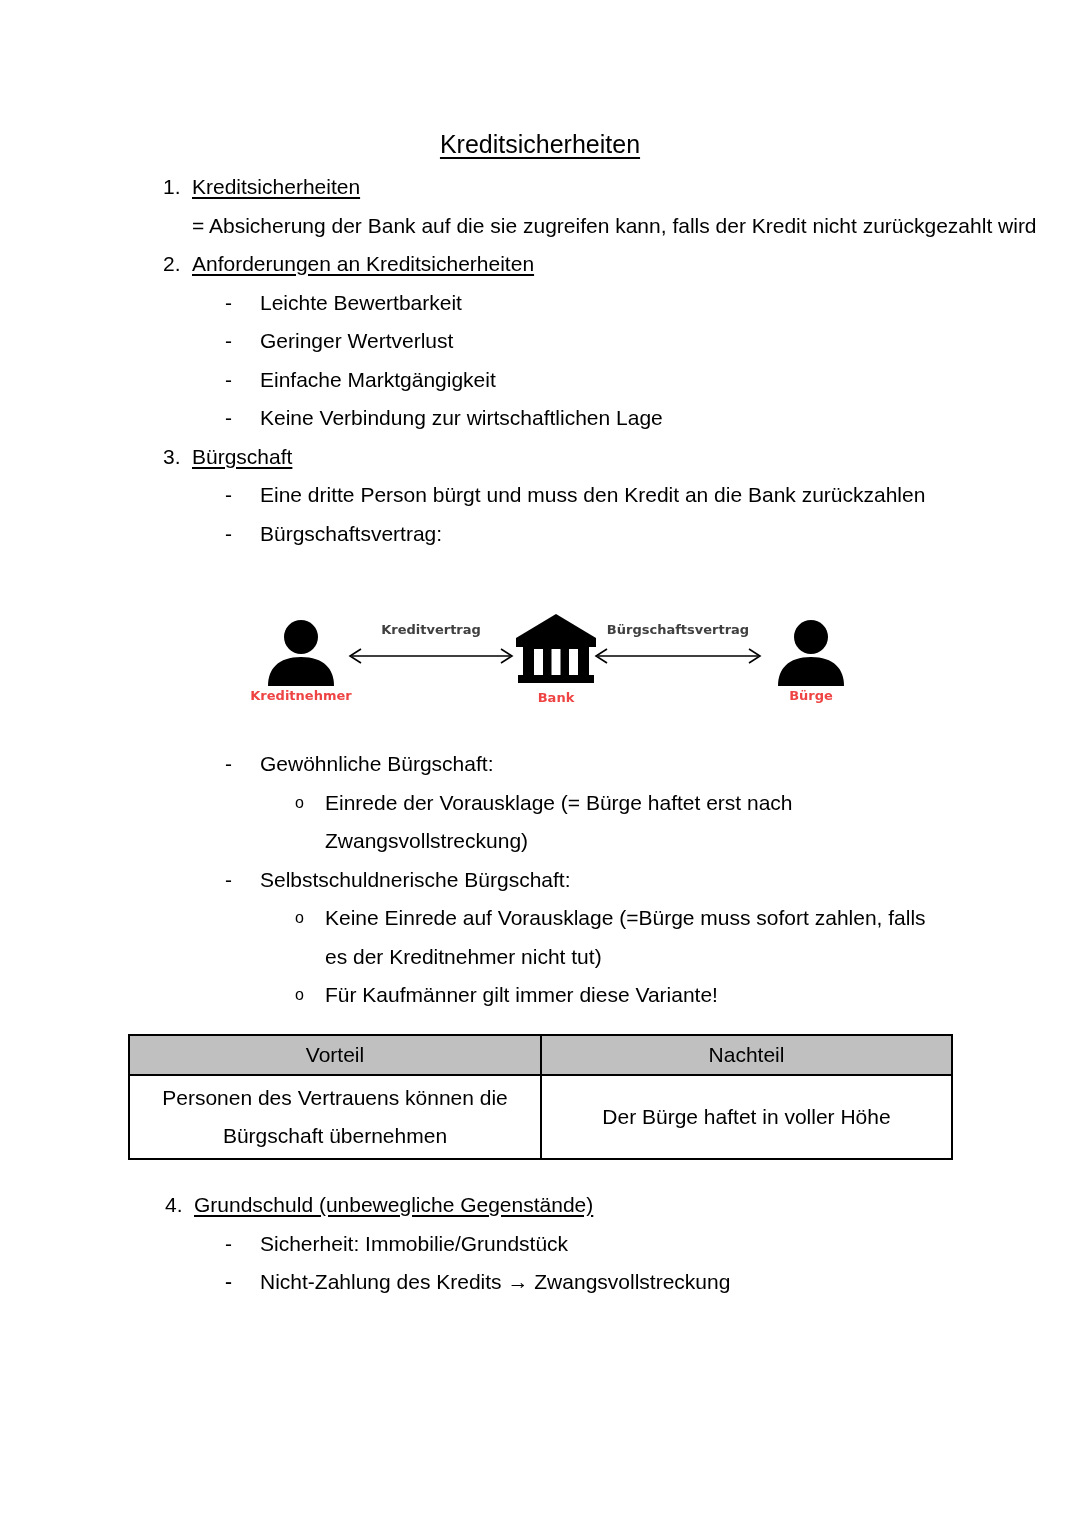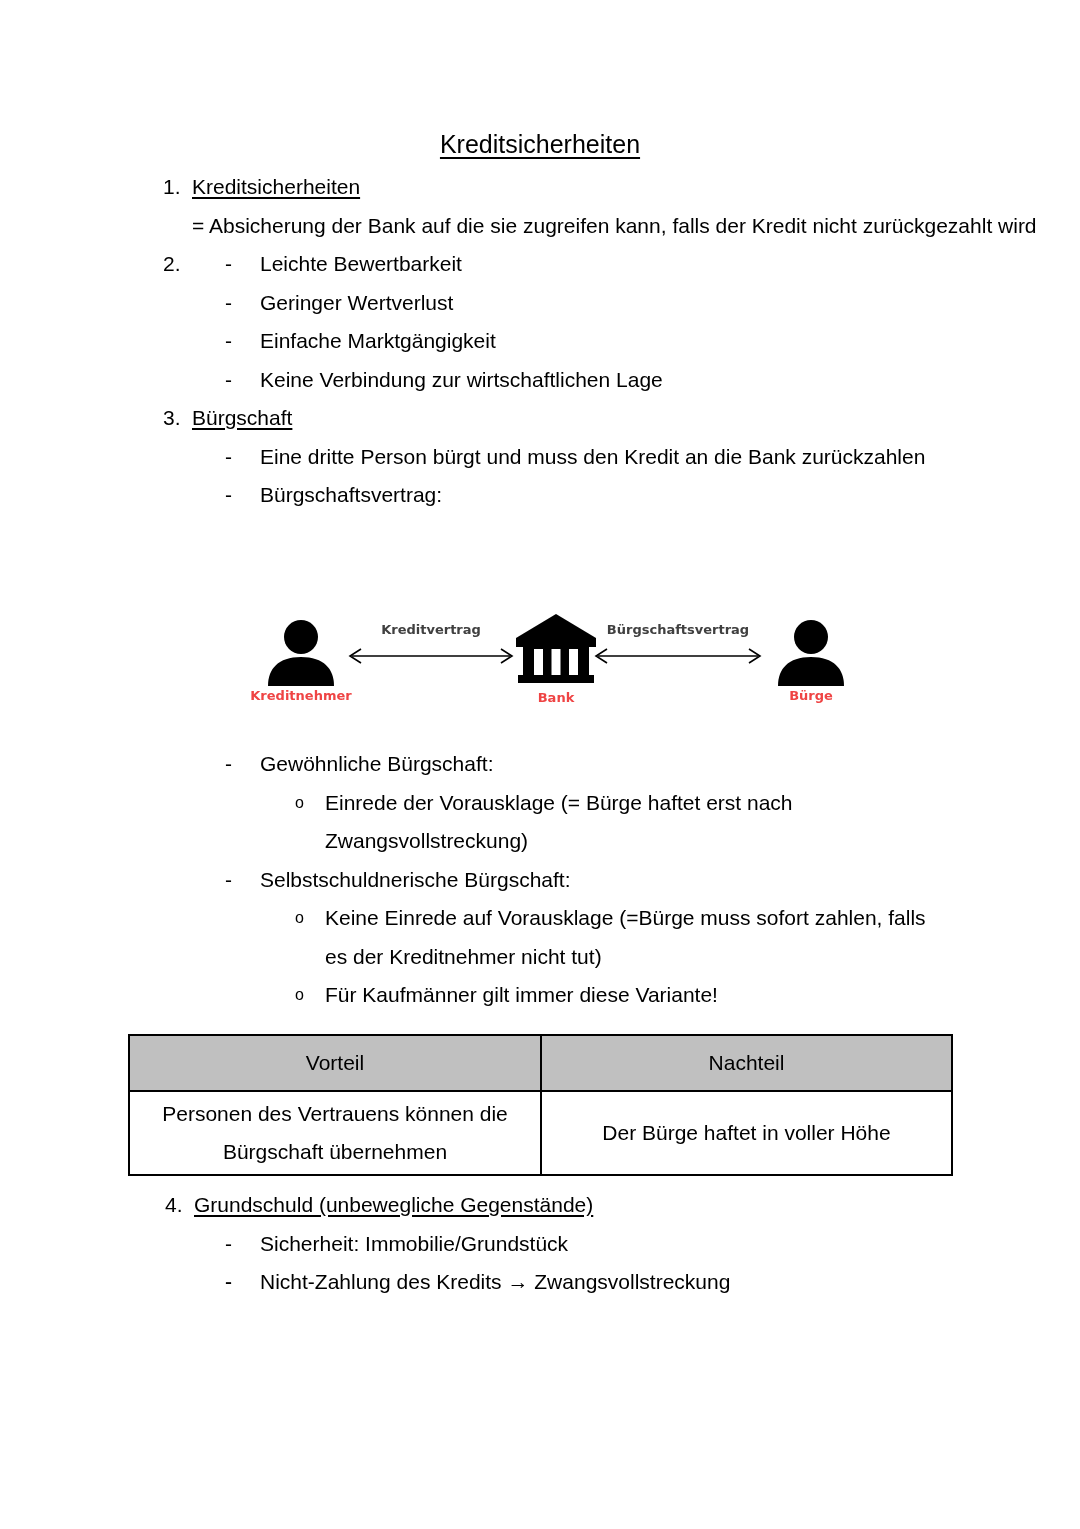--- a/index.html
+++ b/index.html
@@ -151,21 +151,21 @@
     border-collapse: collapse;
     table-layout: fixed;
   }
   .vn-table td, .vn-table th {
     border: 2px solid #000000;
     text-align: center;
     vertical-align: middle;
     font-size: 21px;
     line-height: 38px;
     font-weight: normal;
-    padding: 8px;
+    padding: 0;
   }
   .vn-table thead th {
     background: #c0c0c0;
     height: 38px;
   }
   .vn-table tbody td {
     background: #ffffff;
     height: 78px;
     padding: 2px 10px;
   }
@@ -192,21 +192,21 @@
   </div>
 
   <div class="body-block">
 
     <div class="num-item">
       <span class="num">1.</span><span class="num-text">Kreditsicherheiten</span>
     </div>
     <div class="para">= Absicherung der Bank auf die sie zugreifen kann, falls der Kredit nicht zurückgezahlt wird</div>
 
     <div class="num-item">
-      <span class="num">2.</span>
+      <span class="num">2.</span><span class="num-text">Anforderungen an Kreditsicherheiten</span>
     </div>
 
     <div class="dash-item">
       <span class="dash">-</span><span>Leichte Bewertbarkeit</span>
     </div>
     <div class="dash-item">
       <span class="dash">-</span><span>Geringer Wertverlust</span>
     </div>
     <div class="dash-item">
       <span class="dash">-</span><span>Einfache Marktgängigkeit</span>

